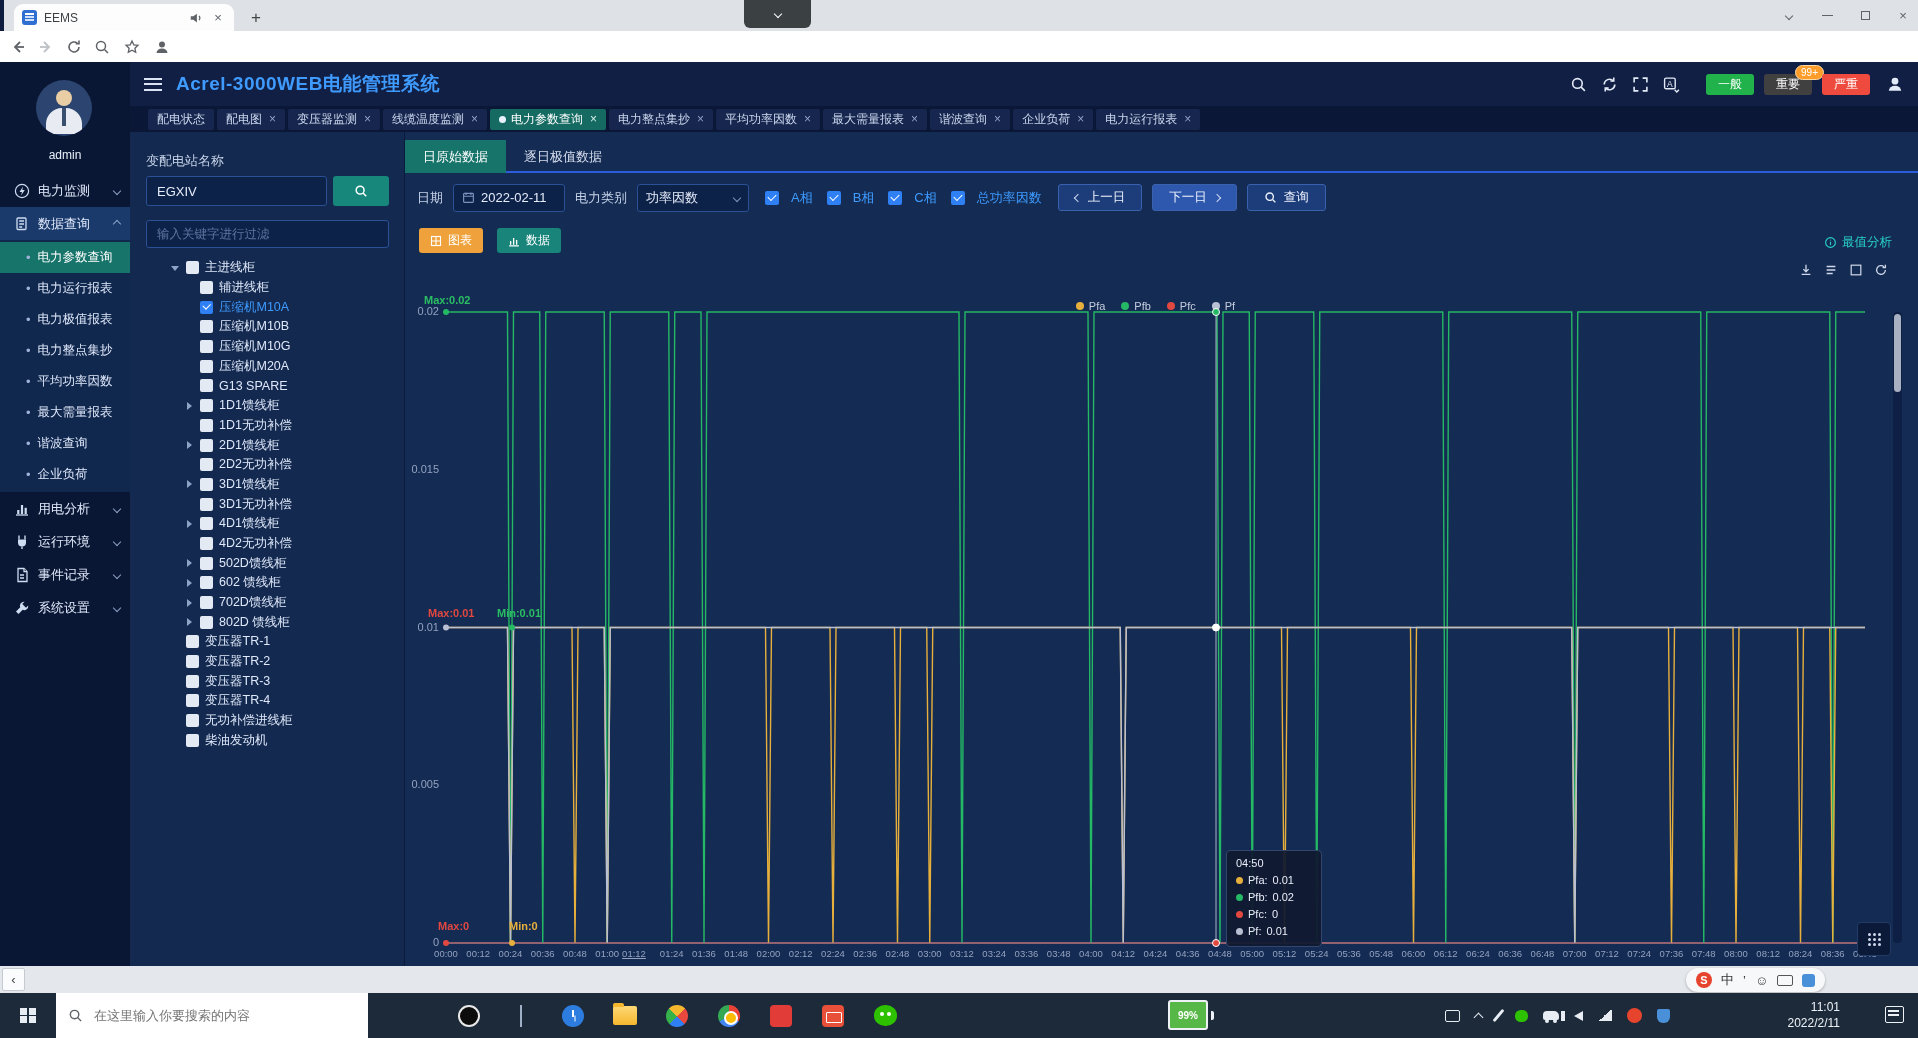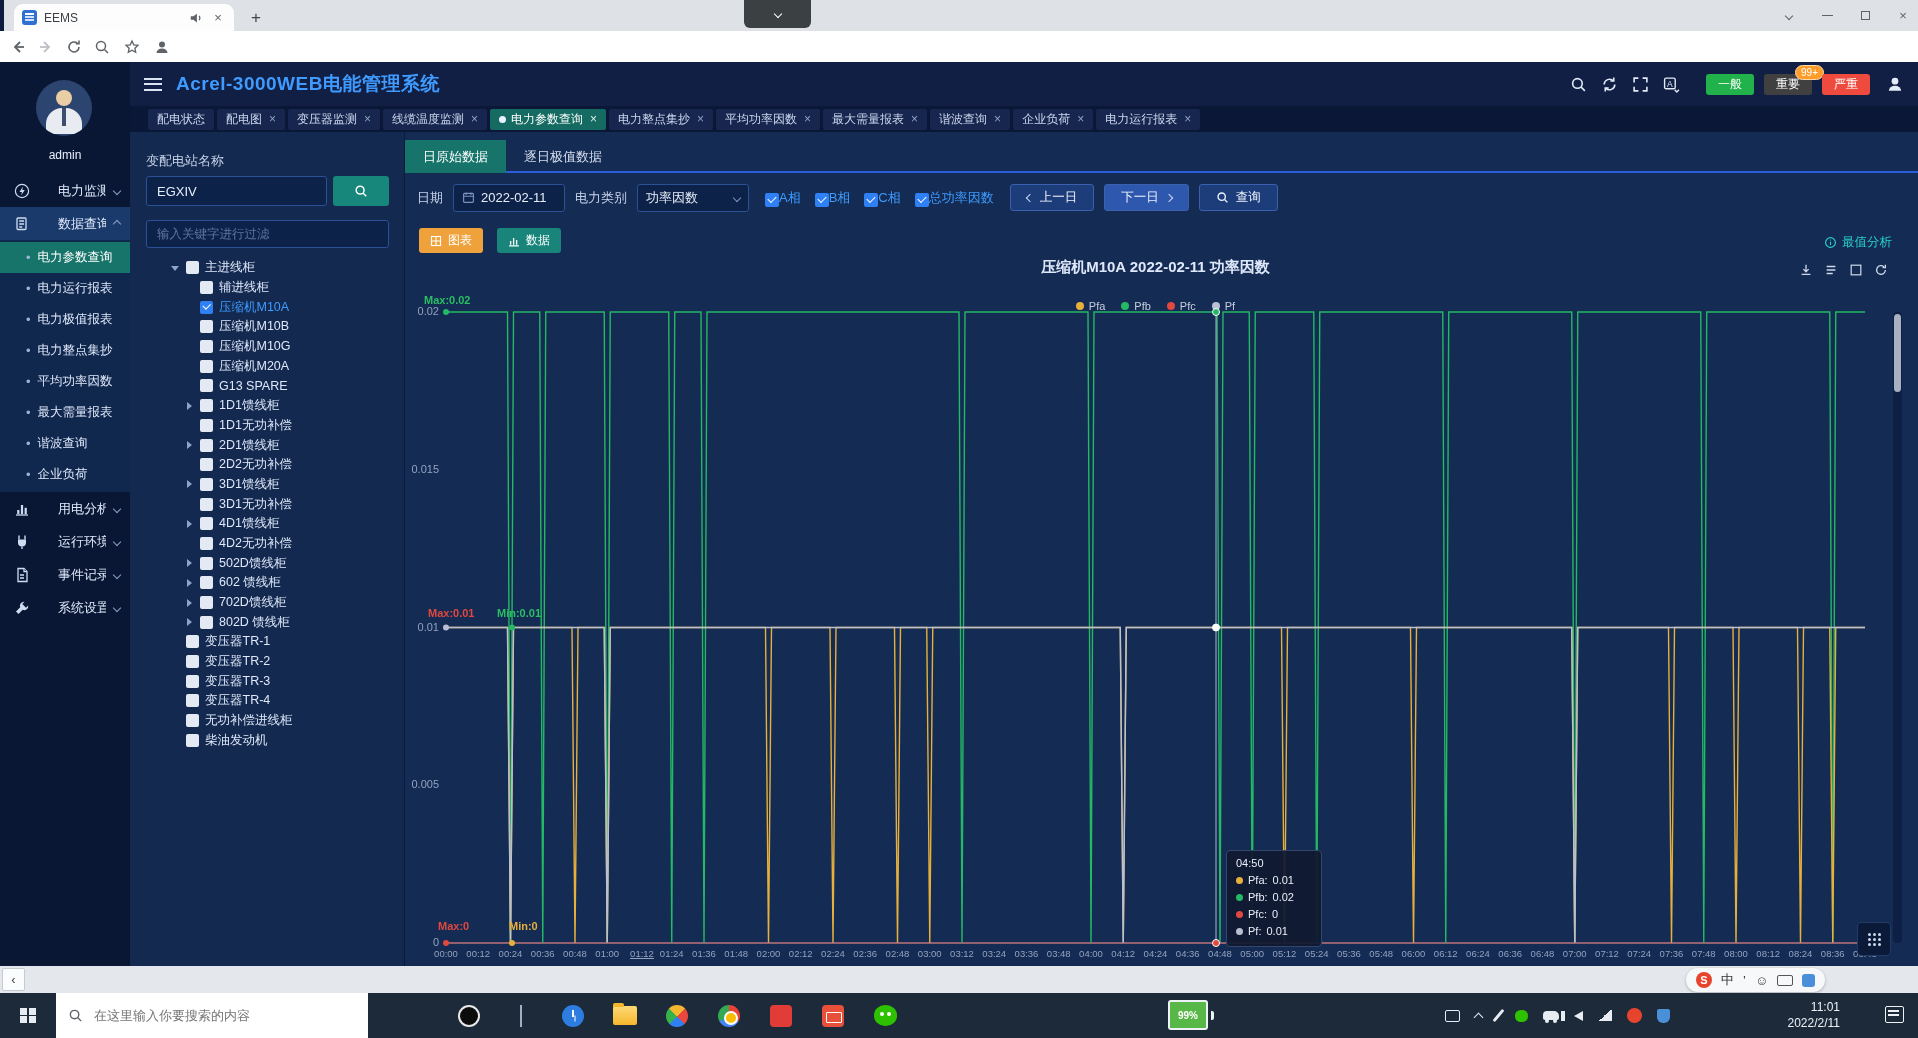--- a/index.html
+++ b/index.html
@@ -61,21 +61,21 @@
   .sidebar{position:absolute;left:0;top:62px;width:130px;bottom:72px;background:#0a1734;overflow:hidden;}
   .avatar{position:absolute;left:36px;top:18px;width:56px;height:56px;border-radius:50%;background:#2c4470;overflow:hidden;}
   .av-head{position:absolute;left:20px;top:10px;width:16px;height:16px;border-radius:50%;background:#e9cda4;}
   .av-body{position:absolute;left:10px;top:28px;width:36px;height:26px;border-radius:16px 16px 0 0;background:#e8ecf2;}
   .av-tie{position:absolute;left:26px;top:28px;width:4px;height:18px;background:#3a4e70;}
   .username{position:absolute;left:0;top:86px;width:130px;text-align:center;font-size:12px;color:#e8eef9;}
   .side-menu{position:absolute;left:0;top:112px;width:130px;}
   .smenu-row{height:33px;display:flex;align-items:center;padding:0 10px 0 14px;gap:8px;color:#dfe8fa;font-size:13px;}
   .smenu-row.open{background:#1a3a6b;}
   .smenu-ico{width:16px;height:16px;color:#cfdcf2;flex:none;}
-  .smenu-label{flex:1;white-space:nowrap;overflow:hidden;margin-left:20px;}
+  .smenu-label{flex:1;white-space:nowrap;overflow:hidden;}
   .smenu-row .chev{color:#8ba0c6;}
   .smenu-sub{background:#10274e;padding:2px 0;}
   .ssub-row{height:31px;display:flex;align-items:center;padding-left:26px;gap:7px;color:#dfe8fa;font-size:12.5px;white-space:nowrap;}
   .ssub-row.active{background:#17746a;color:#fff;}
   .ssub-dot{color:#9fb3d8;font-size:13px;}
 
   
   .tree-panel{position:absolute;left:130px;top:132px;width:275px;bottom:72px;background:#13294f;border-right:1px solid #0a1b3d;overflow:hidden;}
   .tp-title{position:absolute;left:16px;top:20px;font-size:13px;color:#c6d2e8;}
   .tp-search{position:absolute;left:16px;top:44px;width:243px;height:30px;display:flex;gap:6px;}
@@ -100,21 +100,21 @@
   .main{position:absolute;left:405px;top:132px;right:0;bottom:72px;background:#142b53;overflow:hidden;}
   .content-tabs{position:absolute;left:0;top:8px;right:0;height:33px;border-bottom:2px solid #2c5cd9;display:flex;}
   .ctab{height:33px;display:flex;align-items:center;padding:0 18px;font-size:13px;color:#d7deee;}
   .ctab.active{background:#17746a;color:#fff;}
   .controls{position:absolute;left:12px;top:50px;height:31px;display:flex;align-items:center;gap:10px;font-size:13px;color:#c6d2e8;white-space:nowrap;}
   .dinput{width:112px;height:28px;background:#0d2248;border:1px solid #2b5096;border-radius:3px;display:flex;align-items:center;padding:0 8px;gap:6px;color:#e6ecfa;}
   .dselect{width:112px;height:28px;background:#0d2248;border:1px solid #2b5096;border-radius:3px;display:flex;align-items:center;padding:0 8px;color:#e6ecfa;justify-content:space-between;}
   .dselect .chev{color:#7d92bd;}
   .cal-ico{width:13px;height:13px;color:#7d92bd;}
   .phases{display:flex;align-items:center;gap:14px;margin:0 6px;}
-  .phase{display:flex;align-items:flex-end;gap:0;}
+  .phase{display:flex;align-items:center;gap:12px;}
   .pcb{width:14px;height:14px;border-radius:2px;background:#2f80f5;position:relative;}
   .pcb.on::after{content:"";position:absolute;left:3px;top:3px;width:7px;height:4px;border-left:1.7px solid #fff;border-bottom:1.7px solid #fff;transform:rotate(-45deg);}
   .plabel{color:#3e9bff;}
   .btn{height:27px;border:1px solid #3a61ad;border-radius:3px;background:#1c3c7a;color:#eef3fc;font-size:12.5px;display:flex;align-items:center;justify-content:center;gap:7px;padding:0 16px;}
   .btn.next{background:#2e57ae;}
   .btn .chev{color:#cdd9f0;}
   .q-ico{width:13px;height:13px;color:#eef3fc;}
   .view-row{position:absolute;left:14px;top:96px;display:flex;gap:14px;}
   .vbtn{height:25px;border-radius:3px;color:#fff;font-size:12px;display:flex;align-items:center;gap:6px;padding:0 11px;}
   .vbtn .icon{width:12px;height:12px;color:#fff;}
@@ -711,21 +711,20 @@
     <div class="analysis">
       <span class="icon" style="width:13px;height:13px">
           <svg viewBox="0 0 16 16">
             <circle cx="8" cy="8" r="6" fill="none" stroke="currentColor" stroke-width="1.4"></circle>
             <path d="M8 7v4M8 4.6v1" stroke="currentColor" stroke-width="1.4"></path>
           </svg>
         </span>
       <span>最值分析</span>
     </div>
 
-    <div class="chart-title">压缩机M10A 2022-02-11 功率因数</div>
     <div class="ctools" id="ctools">
         <span class="icon ctool">
           <svg viewBox="0 0 16 16">
             <path d="M8 2v8M5 7l3 3 3-3M3 13h10" fill="none" stroke="currentColor" stroke-width="1.5"></path>
           </svg>
         </span>
         <span class="icon ctool">
           <svg viewBox="0 0 16 16">
             <path d="M3 4h10M3 8h10M3 12h7" stroke="currentColor" stroke-width="1.5"></path>
           </svg>
@@ -814,21 +813,21 @@
           </div>
         </div>
       </div>
     <div class="xlabels" id="xlabels">
         <div class="xtick" style="left: -17px;">00:00</div>
         <div class="xtick" style="left: 15.25px;">00:12</div>
         <div class="xtick" style="left: 47.5px;">00:24</div>
         <div class="xtick" style="left: 79.75px;">00:36</div>
         <div class="xtick" style="left: 112px;">00:48</div>
         <div class="xtick" style="left: 144.25px;">01:00</div>
-        <div class="xtick" style="left: 179px; text-decoration: underline;">01:12</div>
+        <div class="xtick" style="left: 171px; text-decoration: underline;">01:12</div>
         <div class="xtick" style="left: 208.75px;">01:24</div>
         <div class="xtick" style="left: 241px;">01:36</div>
         <div class="xtick" style="left: 273.25px;">01:48</div>
         <div class="xtick" style="left: 305.5px;">02:00</div>
         <div class="xtick" style="left: 337.75px;">02:12</div>
         <div class="xtick" style="left: 370px;">02:24</div>
         <div class="xtick" style="left: 402.25px;">02:36</div>
         <div class="xtick" style="left: 434.5px;">02:48</div>
         <div class="xtick" style="left: 466.75px;">03:00</div>
         <div class="xtick" style="left: 499px;">03:12</div>

